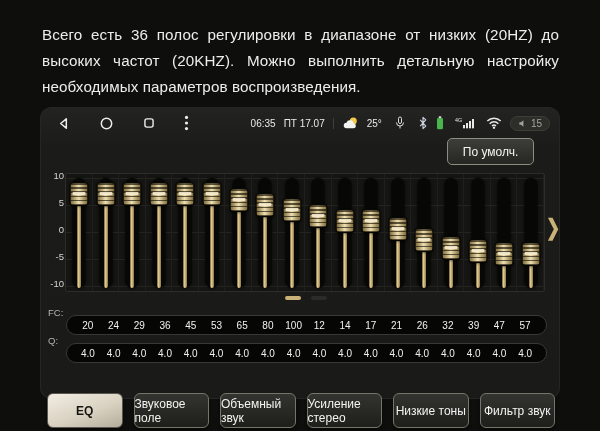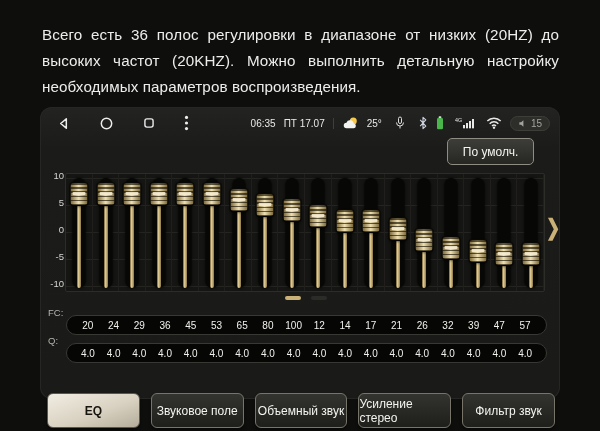--- a/index.html
+++ b/index.html
@@ -361,15 +361,16 @@
         <span class="cell">4.0</span>
         <span class="cell">4.0</span>
       </div>
   </div>
 
   <div class="tabbar">
       <div class="tab active">EQ</div>
       <div class="tab">Звуковое поле</div>
       <div class="tab">Объемный звук</div>
       <div class="tab">Усиление стерео</div>
+      <div class="tab">Низкие тоны</div>
       <div class="tab">Фильтр звук</div>
     </div>
 </div>
 
 </body></html>

